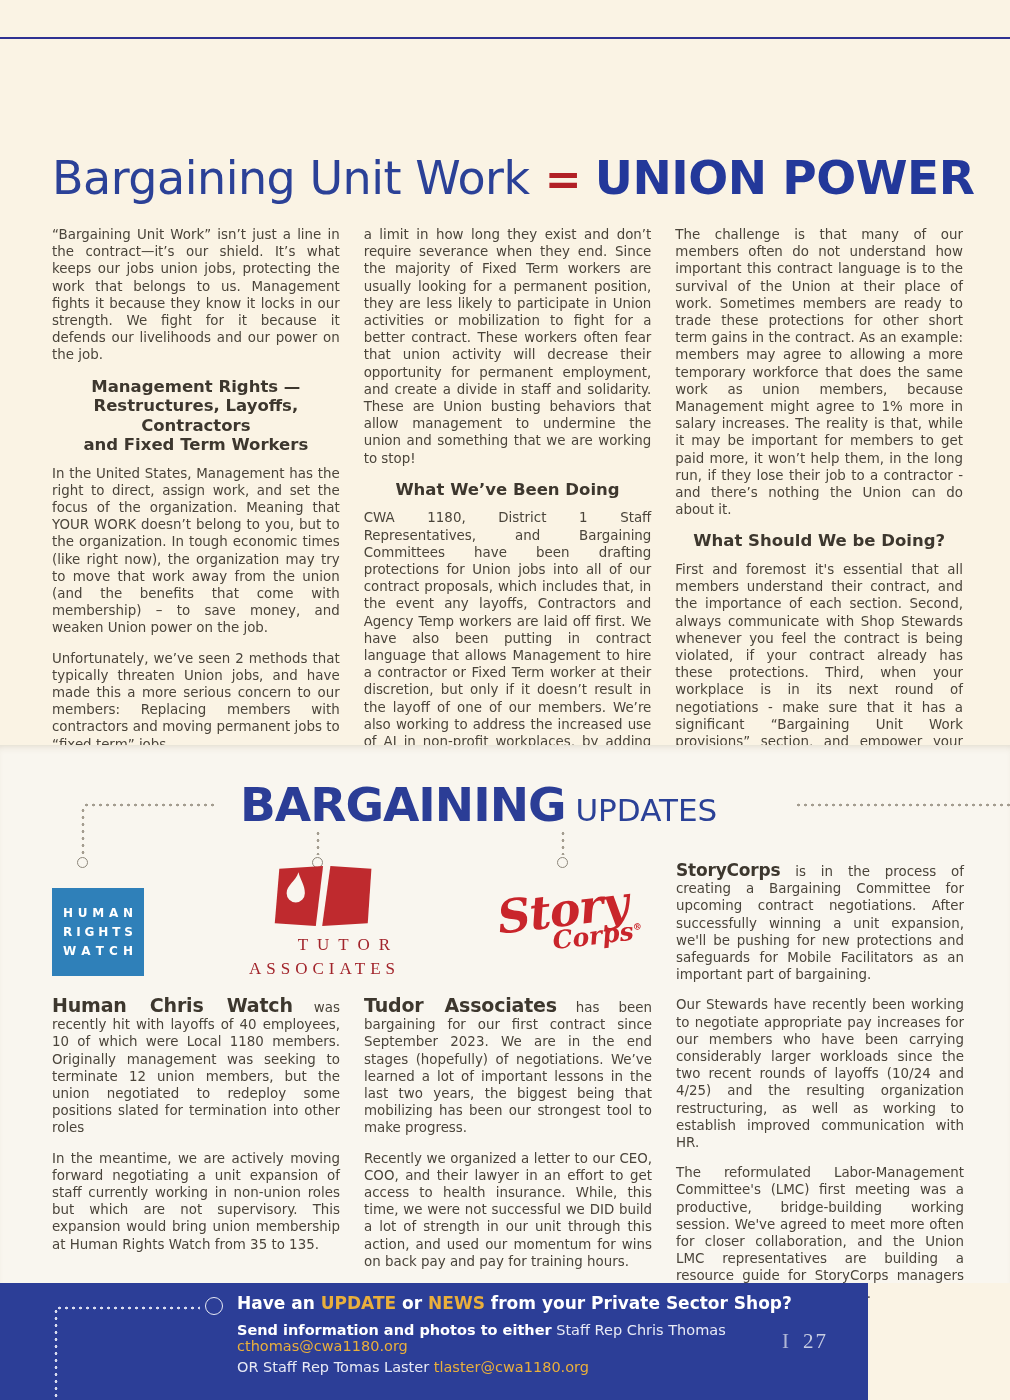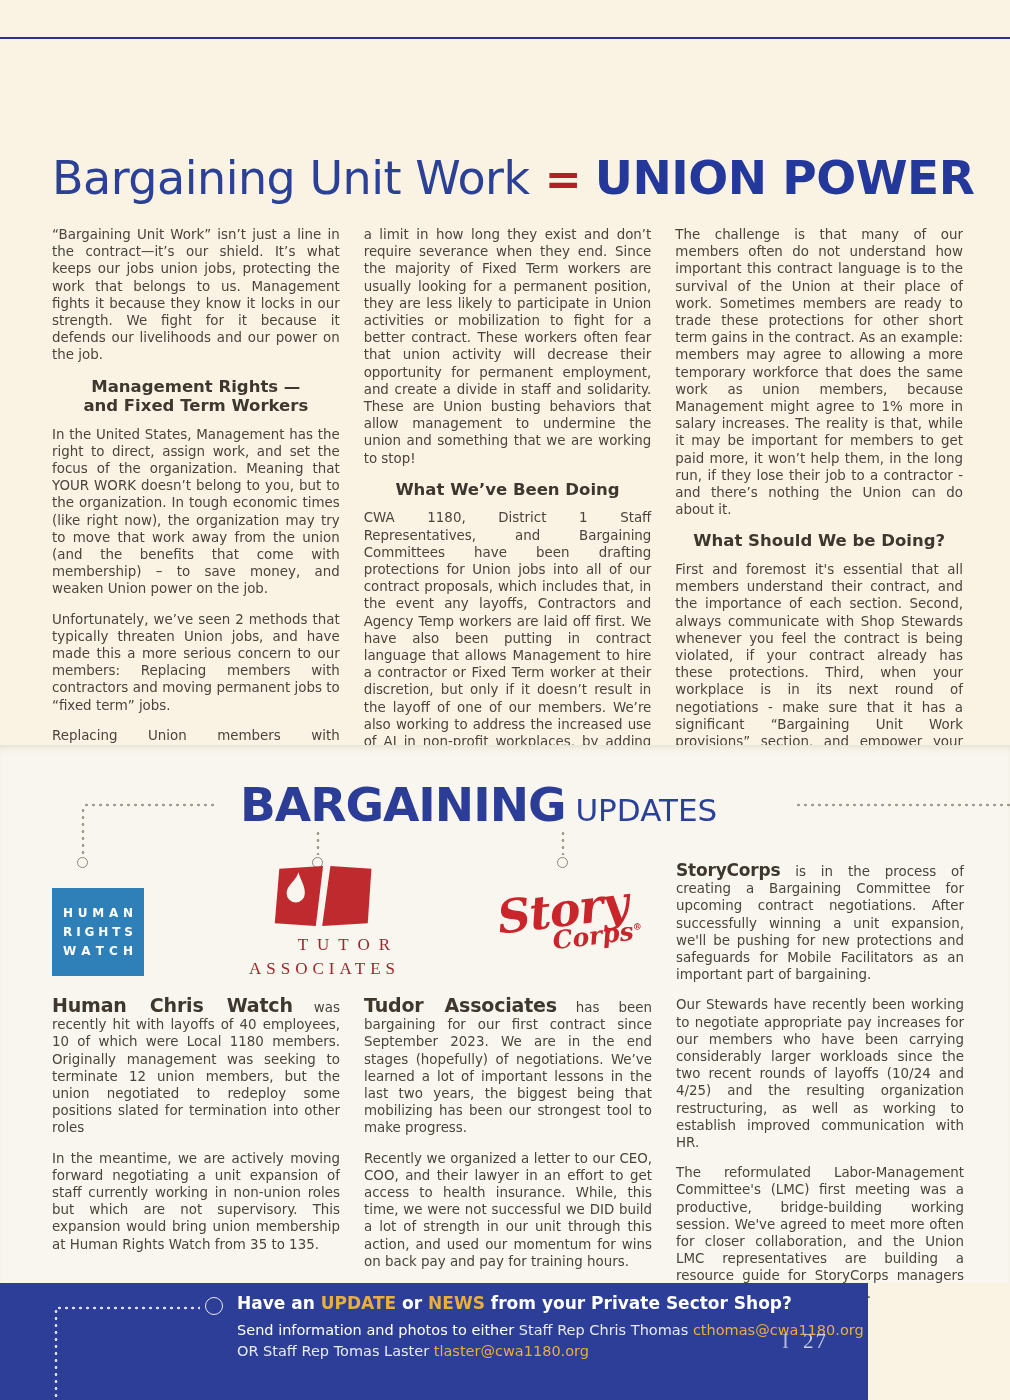--- a/index.html
+++ b/index.html
@@ -70,21 +70,21 @@
   .f-dots-h { position:absolute; left:56px; top:23px; width:144px; height:4px;
               background-image:radial-gradient(circle,#d9dcef 1.3px,transparent 1.6px); background-size:7px 4px; background-repeat:repeat-x; }
   .f-dots-v { position:absolute; left:54px; top:25px; width:4px; height:92px;
               background-image:radial-gradient(circle,#d9dcef 1.3px,transparent 1.6px); background-size:4px 7px; background-repeat:repeat-y; }
   .f-circle { position:absolute; left:205px; top:14px; width:18px; height:18px; border:1.6px solid #e8eaf5; border-radius:50%; }
   .f-text { position:absolute; left:237px; top:10px; color:#fff; }
   .f-line1 { font-size:17px; font-weight:800; margin-bottom:9px; }
   .f-line2 { font-size:14.5px; margin-bottom:5px; }
   .f-line3 { font-size:14.5px; }
   .gold { color:#e9af3c; }
-  .f-bold { font-weight:400; }
+  .f-bold { font-weight:700; }
   .f-reg { font-weight:400; color:#e8eaf5; }
   .f-email { color:#e9af3c; text-decoration:none; }
   .page-num { position:absolute; right:40px; top:46px; font-family:"Liberation Serif","DejaVu Serif",serif;
               color:#c8cde2; font-size:21px; letter-spacing:2px; }
   .page-num .sep { margin-right:12px; opacity:.85; }
 </style>
 </head>
 <body>
 
 <div class="page">
@@ -96,20 +96,21 @@
     <span class="light">Bargaining Unit Work</span>
     <span class="equals">=</span>
     <span class="heavy">UNION POWER</span>
   </div>
 
   <div class="columns">
     <div class="col">
       <p>“Bargaining Unit Work” isn’t just a line in the contract—it’s our shield. It’s what keeps our jobs union jobs, protecting the work that belongs to us. Management fights it because they know it locks in our strength. We fight for it because it defends our livelihoods and our power on the job.</p>
       <div class="col-heading">
         <div>Management Rights —</div>
+        <div>Restructures, Layoffs, Contractors</div>
         <div>and Fixed Term Workers</div>
       </div>
       <p>In the United States, Management has the right to direct, assign work, and set the focus of the organization. Meaning that YOUR WORK doesn’t belong to you, but to the organization. In tough economic times (like right now), the organization may try to move that work away from the union (and the benefits that come with membership) – to save money, and weaken Union power on the job.</p>
       <p>Unfortunately, we’ve seen 2 methods that typically threaten Union jobs, and have made this a more serious concern to our members: Replacing members with contractors and moving permanent jobs to “fixed term” jobs.</p>
       <p>Replacing Union members with contractors is a typical way that the company can avoid providing benefits and dealing with CWA. The second, is to replace regular full time Union jobs with “Fixed Term” (think of temporary) positions, which have</p>
     </div>
     <div class="col">
       <p>a limit in how long they exist and don’t require severance when they end. Since the majority of Fixed Term workers are usually looking for a permanent position, they are less likely to participate in Union activities or mobilization to fight for a better contract. These workers often fear that union activity will decrease their opportunity for permanent employment, and create a divide in staff and solidarity. These are Union busting behaviors that allow management to undermine the union and something that we are working to stop!</p>
       <div class="col-heading">What We’ve Been Doing</div>
       <p>CWA 1180, District 1 Staff Representatives, and Bargaining Committees have been drafting protections for Union jobs into all of our contract proposals, which includes that, in the event any layoffs, Contractors and Agency Temp workers are laid off first. We have also been putting in contract language that allows Management to hire a contractor or Fixed Term worker at their discretion, but only if it doesn’t result in the layoff of one of our members. We’re also working to address the increased use of AI in non-profit workplaces, by adding sections which insist that work created through artificial intelligence, must be checked over by a human worker.</p>

